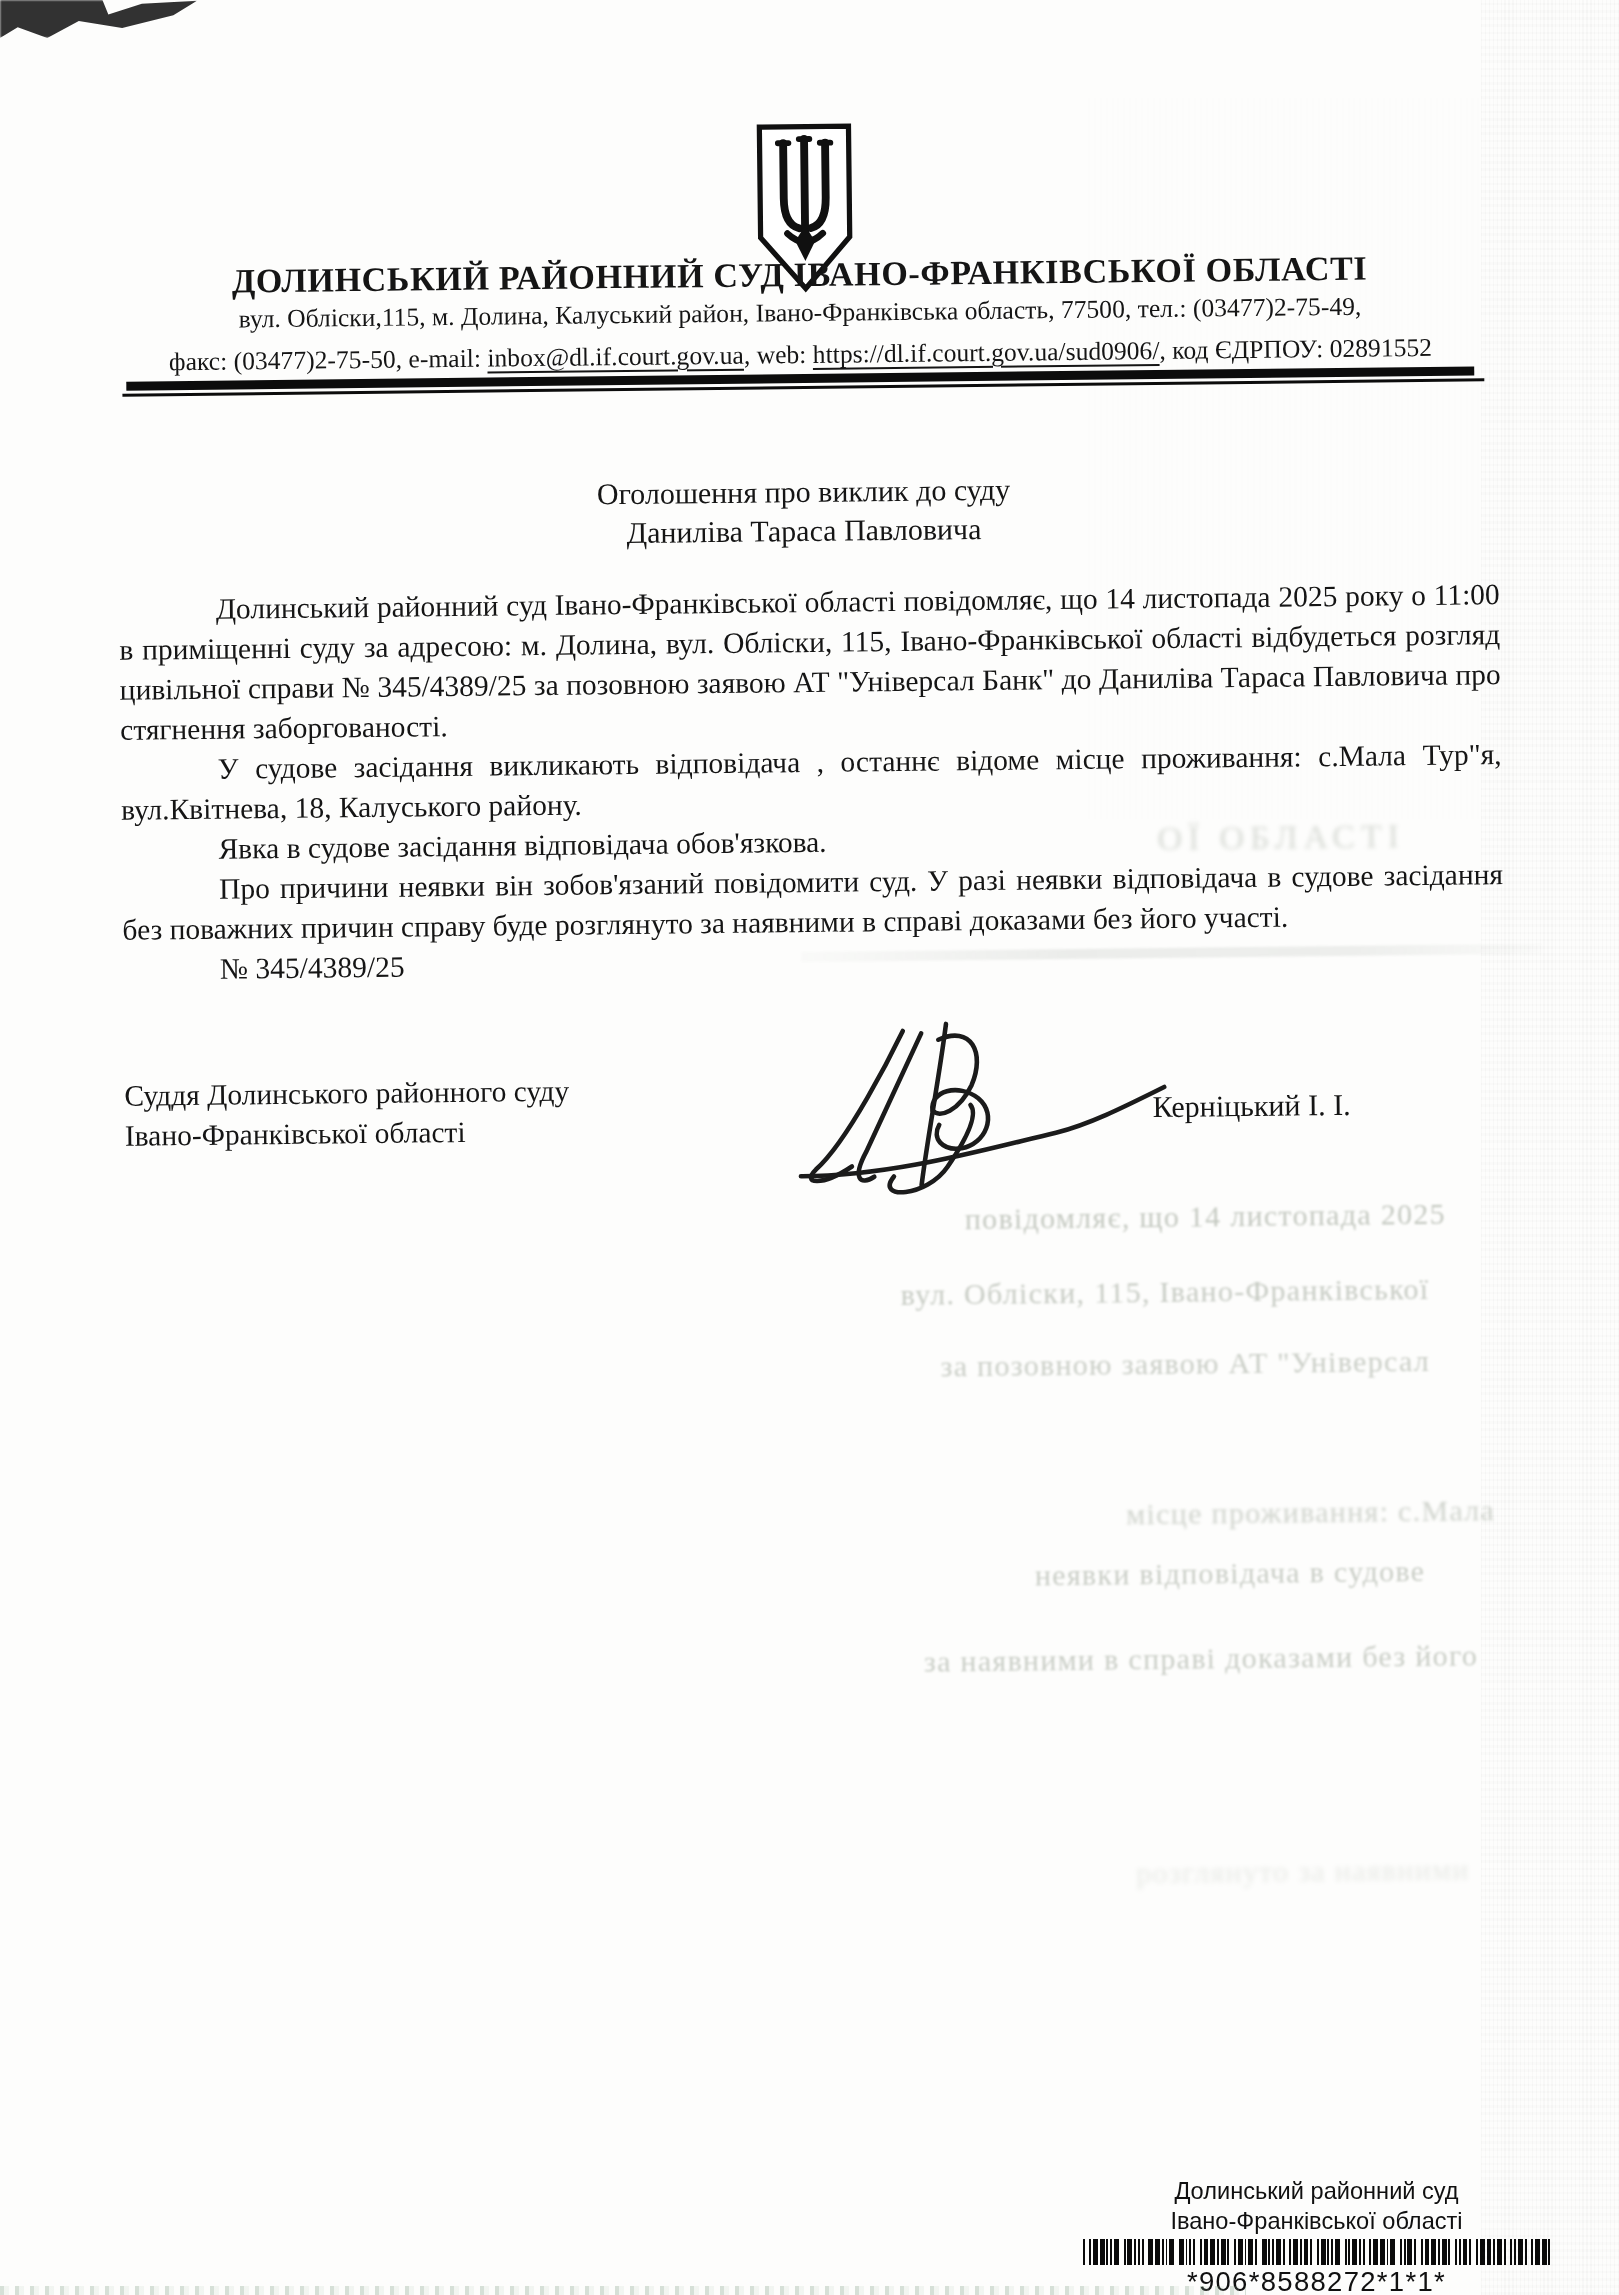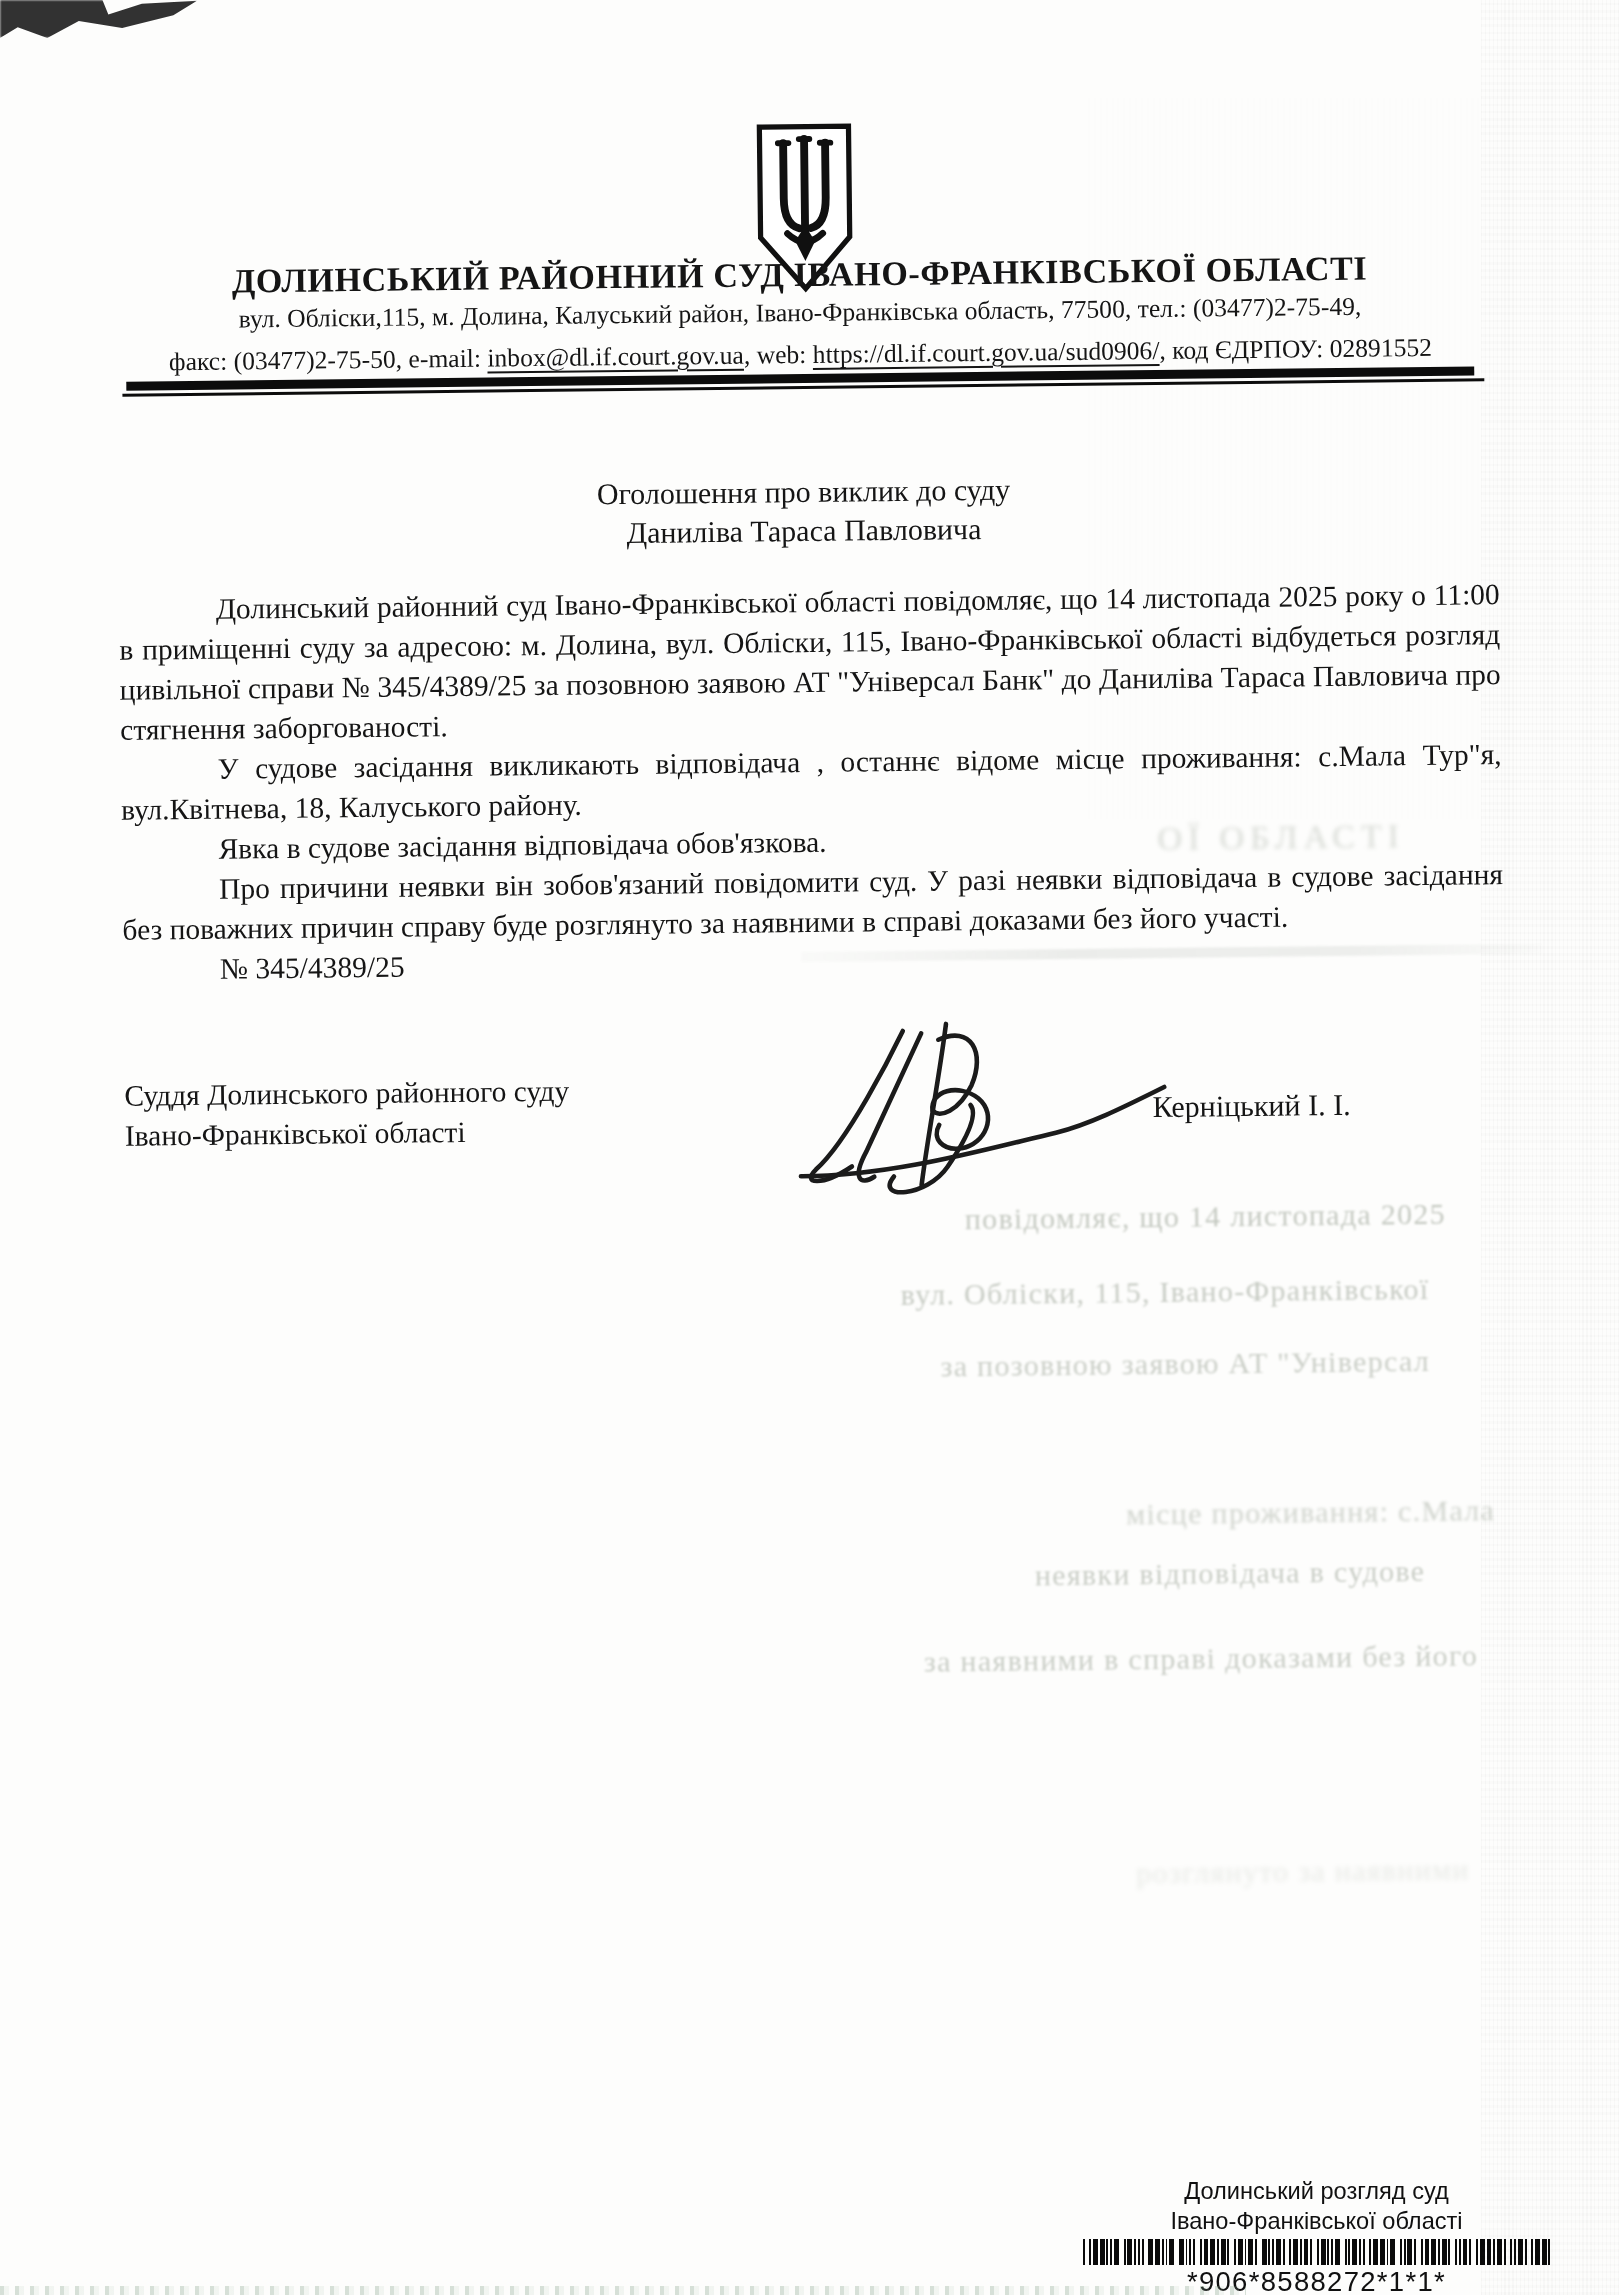--- a/index.html
+++ b/index.html
@@ -133,21 +133,21 @@
     <div class="ghost g3">за позовною заявою АТ "Універсал</div>
     <div class="ghost g4">місце проживання: с.Мала</div>
     <div class="ghost g5">неявки відповідача в судове</div>
     <div class="ghost g6">за наявними в справі доказами без його</div>
     <div class="ghost g7">розглянуто за наявними</div>
     <div class="abs streak"></div>
 
   </div>
 
   <div class="abs footer">
-    <div class="footer-line">Долинський розгляд суд</div>
+    <div class="footer-line">Долинський районний суд</div>
     <div class="footer-line">Івано-Франківської області</div>
     <div class="barcode" id="barcode">
         <div class="bc-bar" style="width: 1.9px;"></div>
         <div class="bc-space" style="width: 4.8px;"></div>
         <div class="bc-bar" style="width: 1.9px;"></div>
         <div class="bc-space" style="width: 1.9px;"></div>
         <div class="bc-bar" style="width: 4.8px;"></div>
         <div class="bc-space" style="width: 1.9px;"></div>
         <div class="bc-bar" style="width: 4.8px;"></div>
         <div class="bc-space" style="width: 1.9px;"></div>

